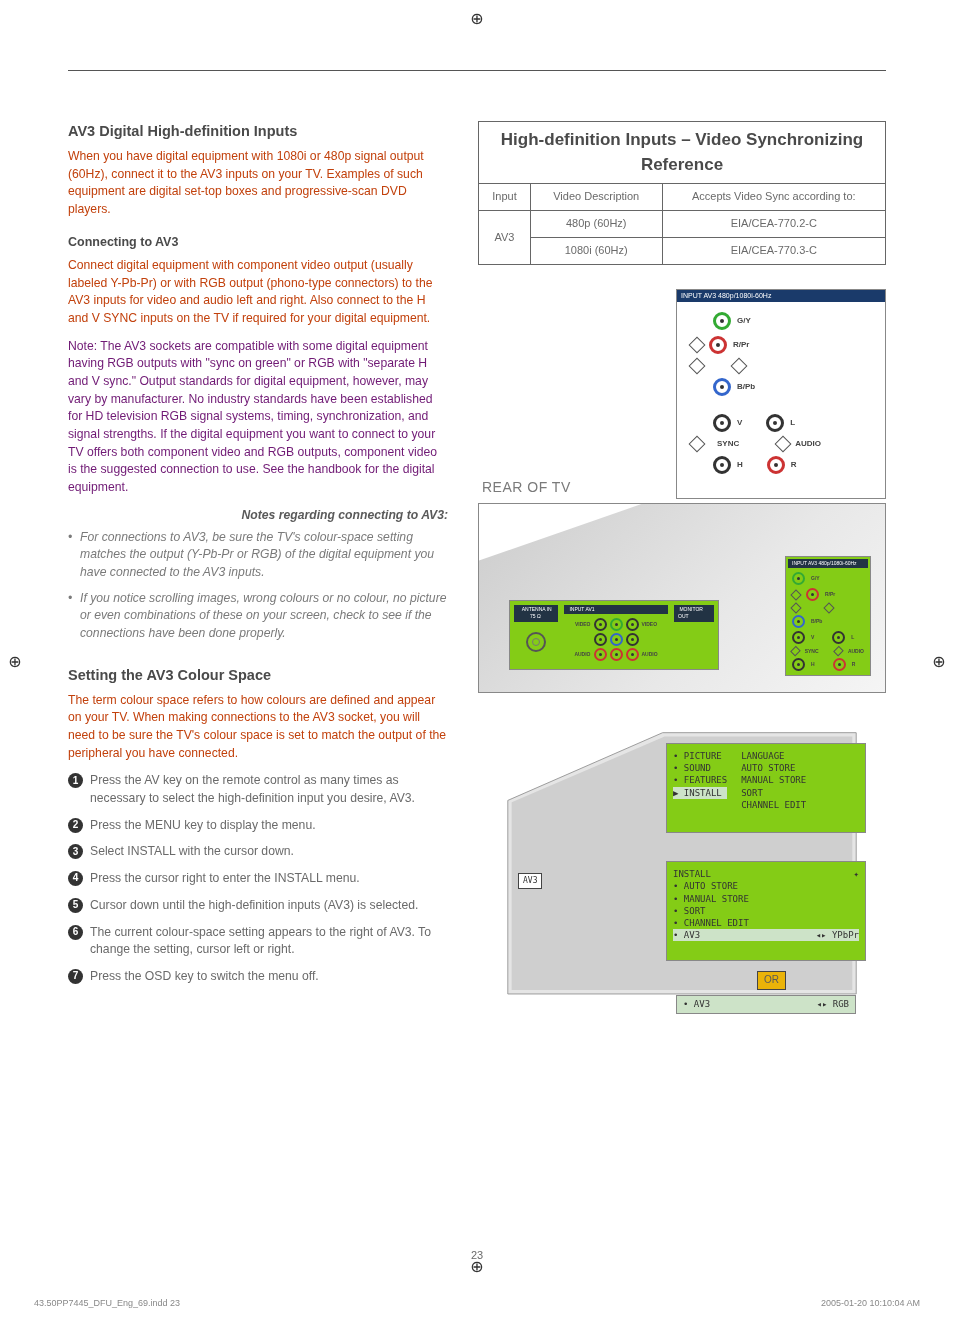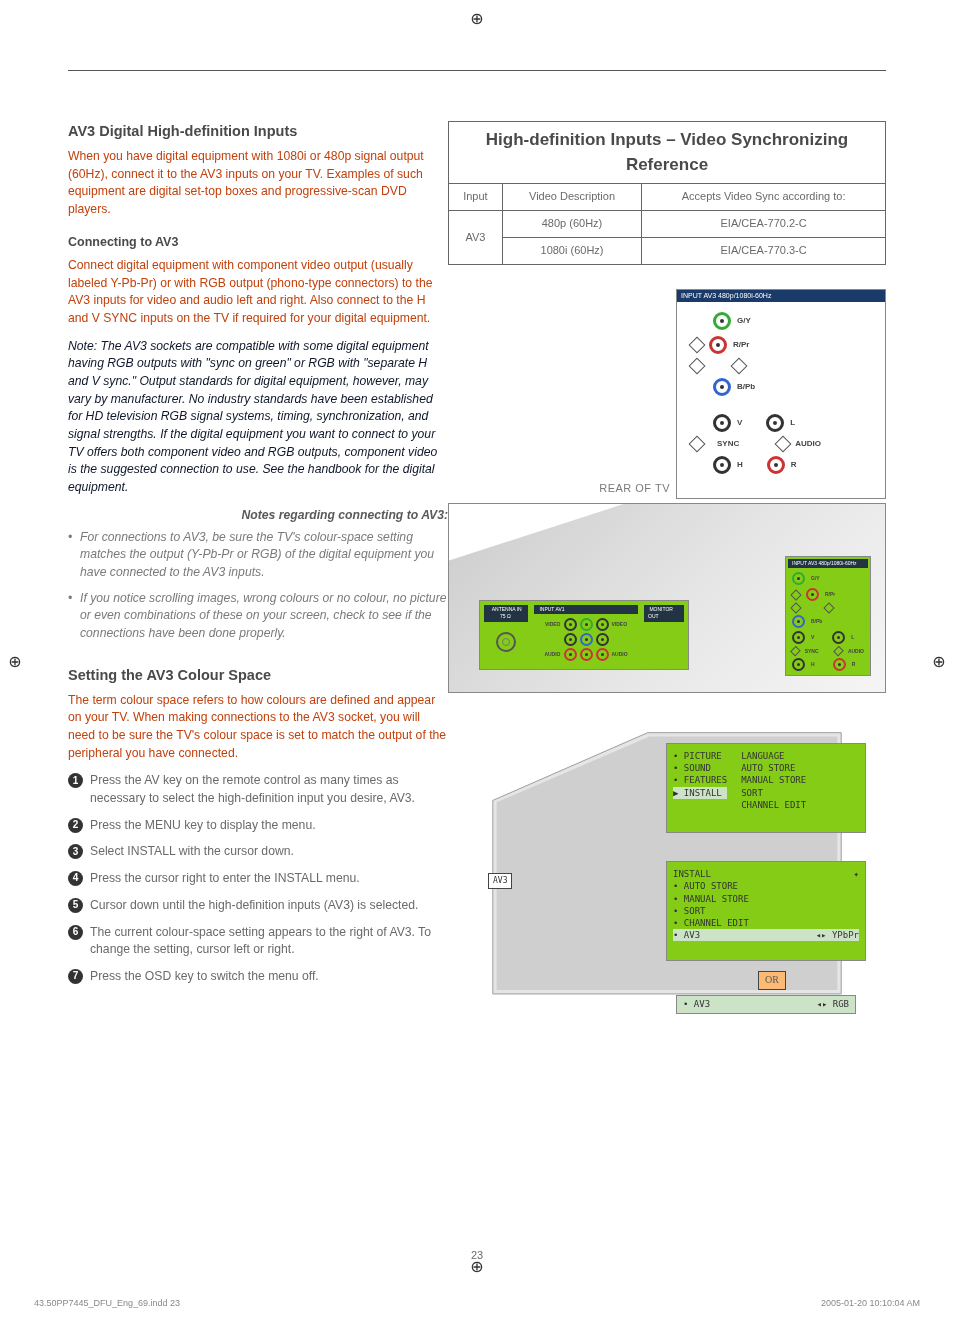--- a/index.html
+++ b/index.html
@@ -23,29 +23,29 @@
     display:flex;align-items:center;justify-content:center;
     font-size:16px;color:#333;
   }
   .crop-top { top:10px; left:50%; transform:translateX(-50%);}
   .crop-left { top:50%; left:6px; transform:translateY(-50%);}
   .crop-right { top:50%; right:6px; transform:translateY(-50%);}
   .crop-bottom { bottom:48px; left:50%; transform:translateX(-50%);}
   .hr-top {
     border-top:1px solid #555; margin-bottom:50px;
   }
-  .columns { display:flex; }
+  .columns { display:flex; gap:30px; }
   .col-left { flex:0 0 380px; }
   .col-right { flex:1; }
   h2.section {
     font-weight:bold; font-size:14.5px; color:#4a4a4a; margin-bottom:6px;
   }
   p { margin-bottom:10px; color:#c2410c; }
   .sub { font-weight:bold; font-size:12.5px; color:#4a4a4a; margin:14px 0 6px 0;}
-  .note { font-style:italic; color:#0f172a; margin-bottom:0;}
+  .note { color:#701a75; margin-bottom:0;}
   .notes-hdr { font-style:italic; font-weight:bold; color:#5a5a5a; margin-top:10px; margin-bottom:4px;text-align:right;}
   ul.notes { list-style:none; padding:0; margin:0 0 20px 0;}
   ul.notes li { font-style:italic; color:#7a7a7a; padding-left:12px; position:relative; margin-bottom:8px;}
   ul.notes li::before { content:"•"; position:absolute; left:0; top:0; }
   ol.steps { list-style:none; padding:0; margin:0;}
   ol.steps li { position:relative; padding-left:22px; margin-bottom:9px; color:#6a6a6a;}
   .step-num {
     position:absolute; left:0; top:1px;
     width:15px;height:15px;border-radius:50%;background:#333;color:#fff;
     font-size:10px;display:flex;align-items:center;justify-content:center;
@@ -63,23 +63,22 @@
   table.ref td, table.ref th.hdr {
     border:1px solid #666; padding:5px 6px; text-align:center; font-weight:normal;
   }
   
   .diagram-box {
     border:1px solid #888; background:#fff; position:relative;
     margin-bottom:6px;
   }
   .rear-panel { height:210px; margin-bottom:4px; }
   .rear-label {
-    font-size:11px; letter-spacing:0.5px; color:#7a7a7a;
+    font-size:14px; letter-spacing:0.5px; color:#7a7a7a;
     margin:4px 0 6px 4px;
-    text-align:right;
   }
   .connector-row { display:flex; align-items:center; gap:6px; }
   .rca { width:18px;height:18px;border:3px solid #333;border-radius:50%;position:relative;}
   .rca::after{content:"";position:absolute;top:4px;left:4px;width:4px;height:4px;background:#333;border-radius:50%;}
   .rca.red{border-color:#c33;}
   .rca.green{border-color:#3a3;}
   .rca.blue{border-color:#36c;}
   .rca.small{width:13px;height:13px;border-width:2px;}
   .rca.small::after{top:3px;left:3px;width:3px;height:3px;}
   .hex{width:12px;height:12px;border:1.5px solid #555;transform:rotate(45deg);}
@@ -352,21 +351,21 @@
           <div>• MANUAL STORE</div>
           <div>• SORT</div>
           <div>• CHANNEL EDIT</div>
           <div style="display:flex;justify-content:space-between;background:#cde3c8;">
             <span>• AV3</span>
             <span>◂▸ YPbPr</span>
           </div>
         </div>
 
         
-        <div style="position:absolute;right:100px;top:248px;border:1px solid #444;padding:1px 6px;font-family:Liberation Serif, serif;font-size:10px;background:#fdba74;">OR</div>
+        <div style="position:absolute;right:100px;top:248px;border:1px solid #444;padding:1px 6px;font-family:Liberation Sans, sans-serif;font-size:10px;background:#eab308;">OR</div>
 
         
         <div class="mini-panel" style="right:30px; top:272px; width:180px; padding:2px 6px; font-family:monospace; font-size:9px; display:flex;justify-content:space-between;background:#cde3c8;">
           <span>• AV3</span>
           <span>◂▸ RGB</span>
         </div>
       </div>
 
     </div>
   </div>

